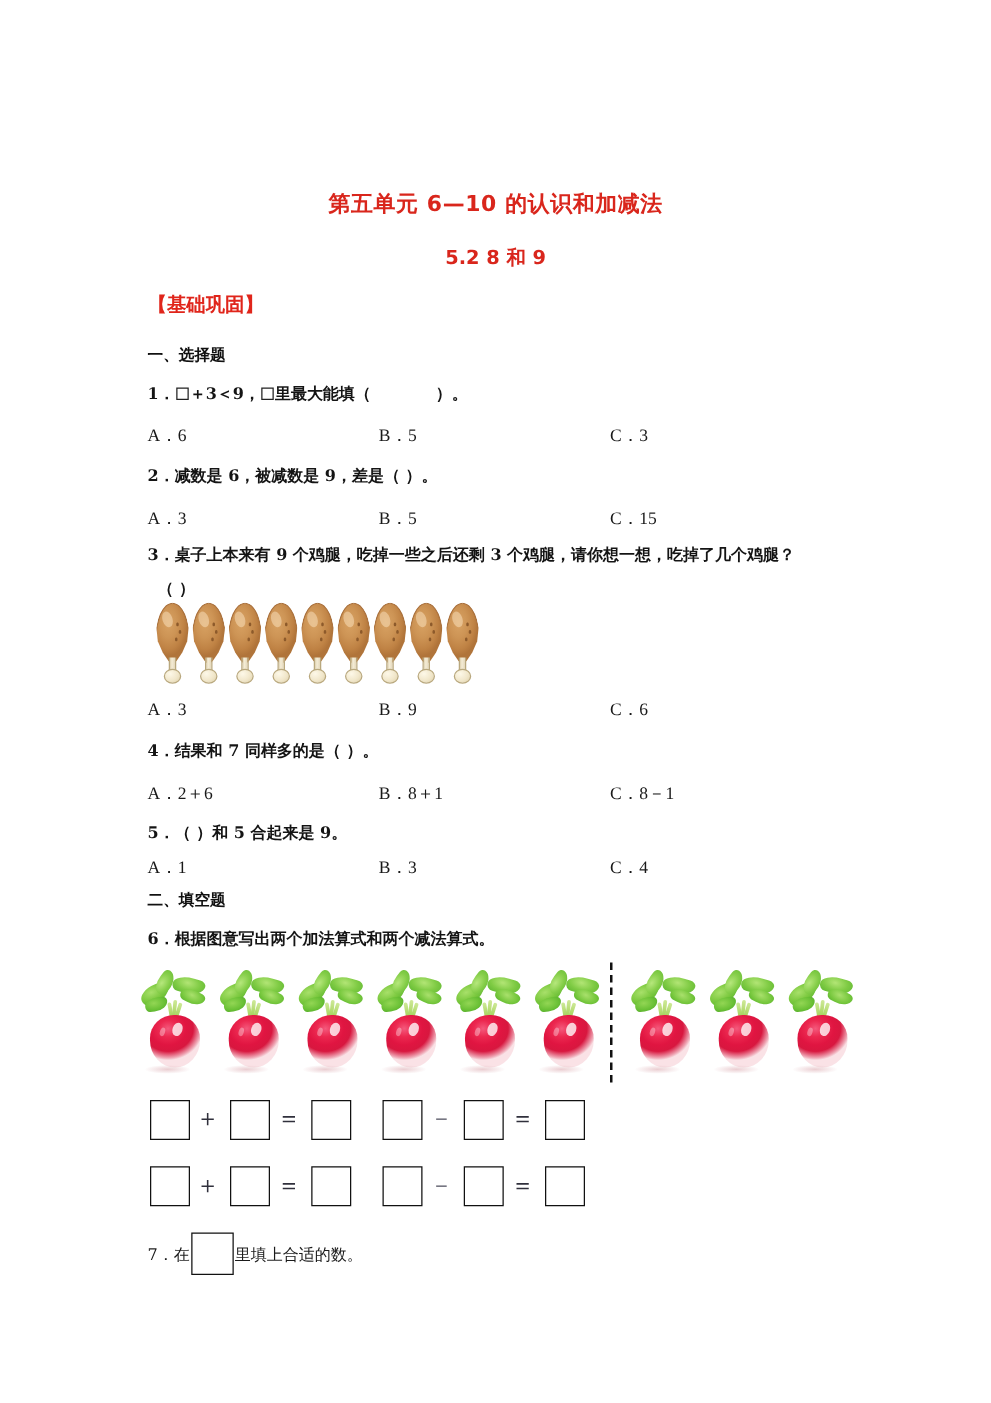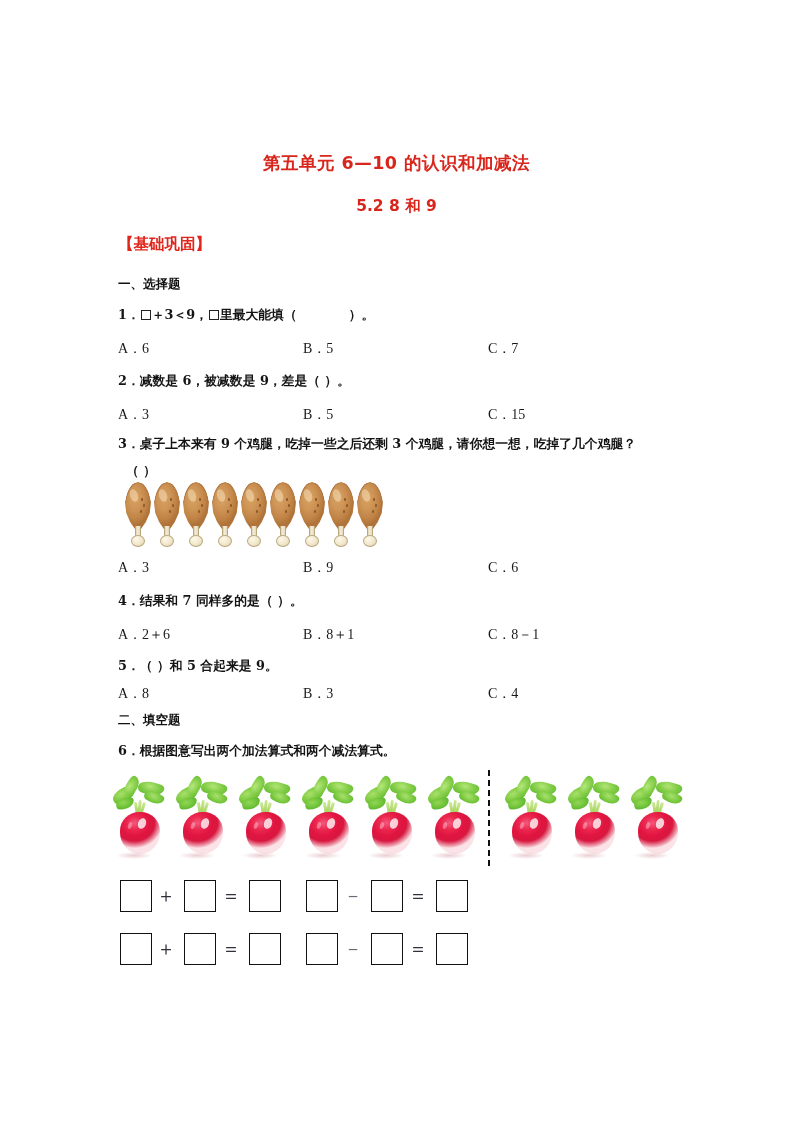--- a/index.html
+++ b/index.html
@@ -242,21 +242,21 @@
   <div class="title-main">第五单元 6—10 的认识和加减法</div>
   <div class="title-sub">5.2  8 和 9</div>
   <div class="section-red">【基础巩固】</div>
 
   <div class="section-head" style="top:228px;">一、选择题</div>
 
   <div class="q" style="top:259px;"><span>1．</span><span class="sq"></span><span>＋3＜9，</span><span class="sq"></span><span>里最大能填（</span><span style="display:inline-block;width:52px;"></span><span>）。</span></div>
   <div class="opts" style="top:292px;">
     <span class="opt a">A．6</span>
     <span class="opt b">B．5</span>
-    <span class="opt c">C．7</span>
+    <span class="opt c">C．3</span>
   </div>
 
   <div class="q" style="top:325px;">2．减数是 6，被减数是 9，差是（             ）。</div>
   <div class="opts" style="top:358px;">
     <span class="opt a">A．3</span>
     <span class="opt b">B．5</span>
     <span class="opt c">C．15</span>
   </div>
 
   <div class="q" style="top:388px;">3．桌子上本来有 9 个鸡腿，吃掉一些之后还剩 3 个鸡腿，请你想一想，吃掉了几个鸡腿？</div>
@@ -354,21 +354,21 @@
 
   <div class="q" style="top:545px;">4．结果和 7 同样多的是（             ）。</div>
   <div class="opts" style="top:578px;">
     <span class="opt a">A．2＋6</span>
     <span class="opt b">B．8＋1</span>
     <span class="opt c">C．8－1</span>
   </div>
 
   <div class="q" style="top:610px;">5．（             ）和 5 合起来是 9。</div>
   <div class="opts" style="top:637px;">
-    <span class="opt a">A．8</span>
+    <span class="opt a">A．1</span>
     <span class="opt b">B．3</span>
     <span class="opt c">C．4</span>
   </div>
 
   <div class="section-head" style="top:664px;">二、填空题</div>
 
   <div class="q" style="top:695px;">6．根据图意写出两个加法算式和两个减法算式。</div>
 
   <div class="radishes">
     <div class="radish" style="left:0px;">
@@ -520,14 +520,15 @@
     <span class="ebox" style="left:184px;"></span>
     <span class="eop" style="left:220px;">＝</span>
     <span class="ebox" style="left:249px;"></span>
     <span class="ebox" style="left:306px;"></span>
     <span class="eop minus" style="left:342px;">－</span>
     <span class="ebox" style="left:371px;"></span>
     <span class="eop" style="left:407px;">＝</span>
     <span class="ebox" style="left:436px;"></span>
   </div>
 
+  <div class="q7"><span>7．在</span><span class="q7box"></span><span>里填上合适的数。</span></div>
 
 </div>
 
 </body></html>

